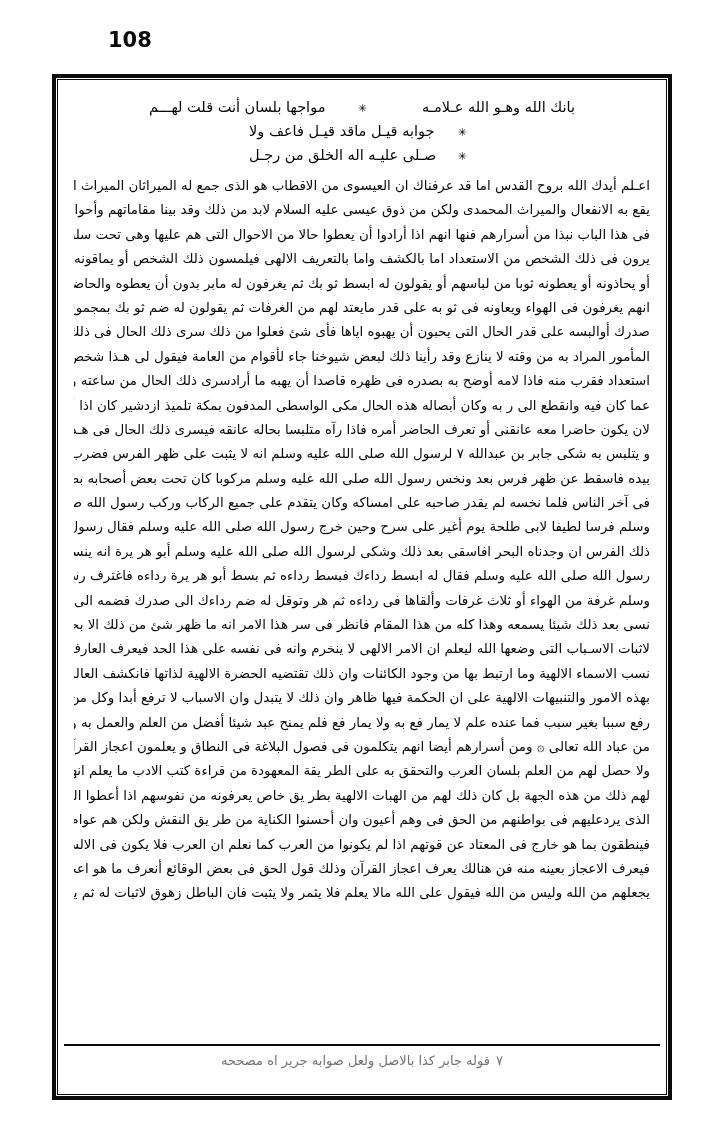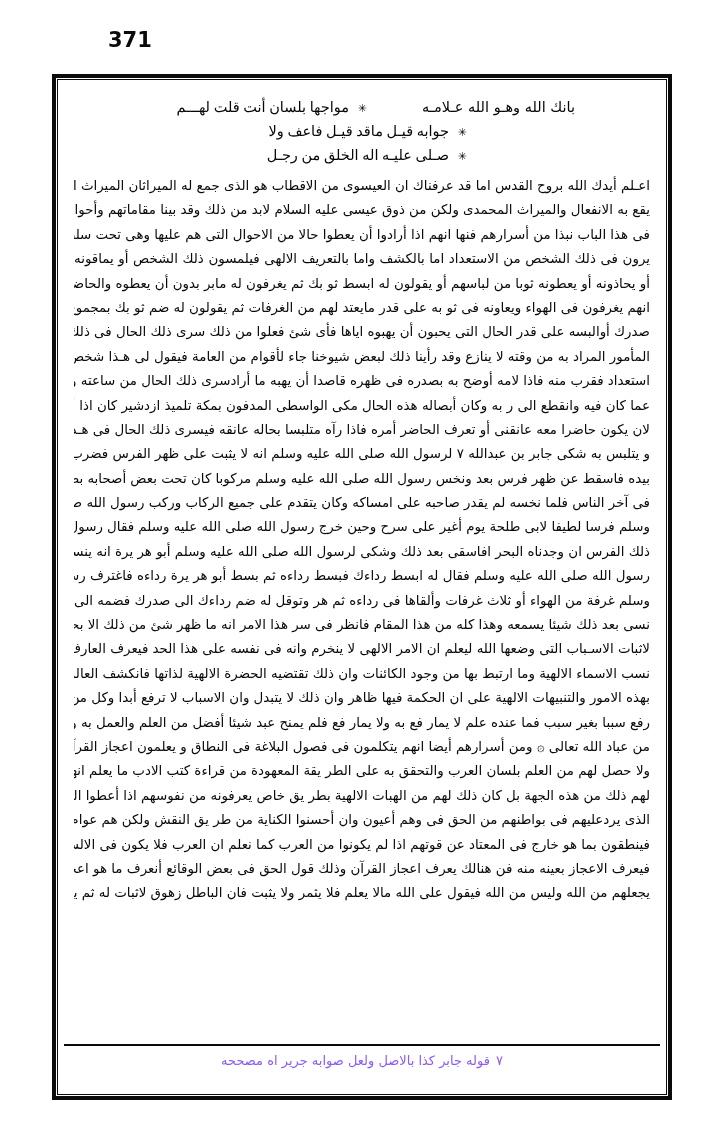--- a/index.html
+++ b/index.html
@@ -83,21 +83,21 @@
     direction: rtl;
     letter-spacing: -0.2px;
   }
   .hemistich {
     display: inline-block;
     width: 200px;
     text-align: center;
     font-family: "DejaVu Sans", "Liberation Sans", sans-serif;
   }
   .hemistich.first { text-align: right; }
-  .hemistich.second { text-align: right; font-family: Liberation Serif, serif; }
+  .hemistich.second { text-align: left; }
   .verse-sep {
     display: inline-block;
     width: 26px;
     text-align: center;
     font-size: 11px;
     line-height: 22px;
     vertical-align: middle;
     color: #070707;
   }
 
@@ -136,40 +136,40 @@
   }
   .footnote {
     position: absolute;
     left: 64px;
     top: 1050px;
     width: 596px;
     direction: rtl;
     text-align: center;
     font-size: 13px;
     line-height: 22px;
-    color: #8b5cf6;
+    color: #737373;
     letter-spacing: -0.2px;
     white-space: nowrap;
   }
   .footnote .fn-marker {
     padding-left: 6px;
     font-size: 13px;
   }
 
   
   .content, .footnote, .folio {
     -webkit-font-smoothing: none;
   }
 </style>
 </head>
 <body>
 
 <div class="page">
 
-  <div class="folio">371</div>
+  <div class="folio">108</div>
 
   <div class="frame-outer"></div>
   <div class="frame-inner"></div>
 
   <div class="content">
 
     <div class="verses">
 
       <div class="verse-line">
         <span class="hemistich first">بانك الله وهـو الله عـلامـه</span>

